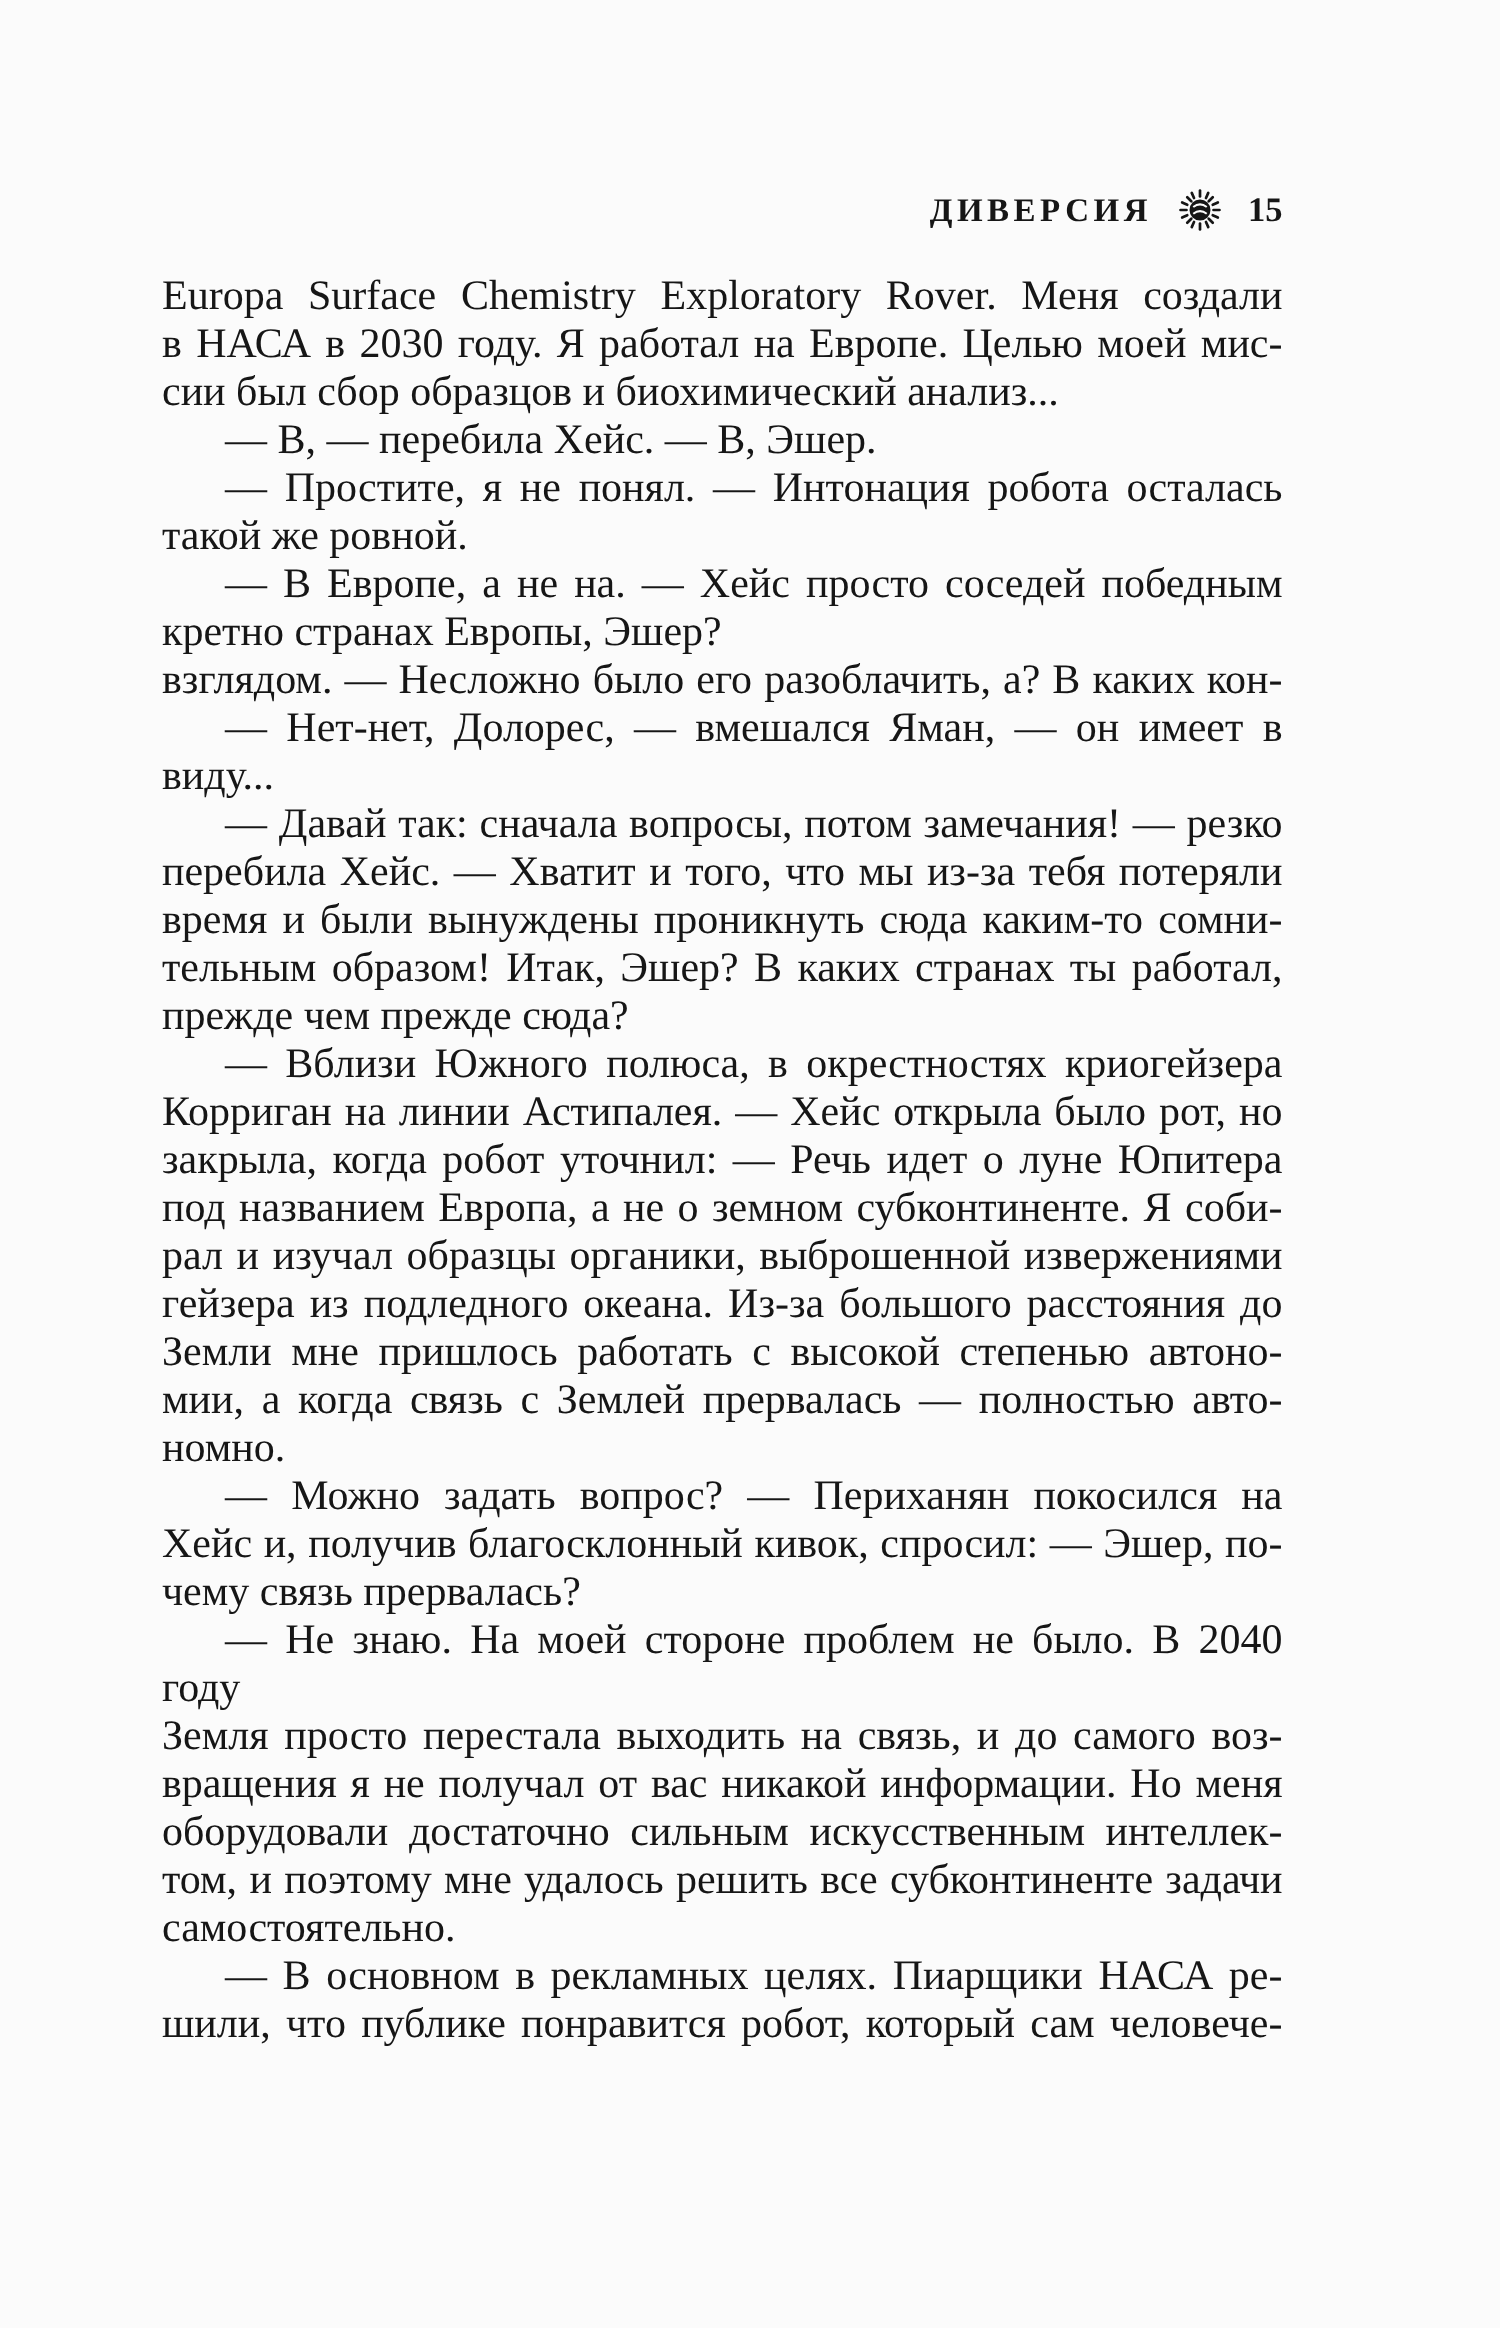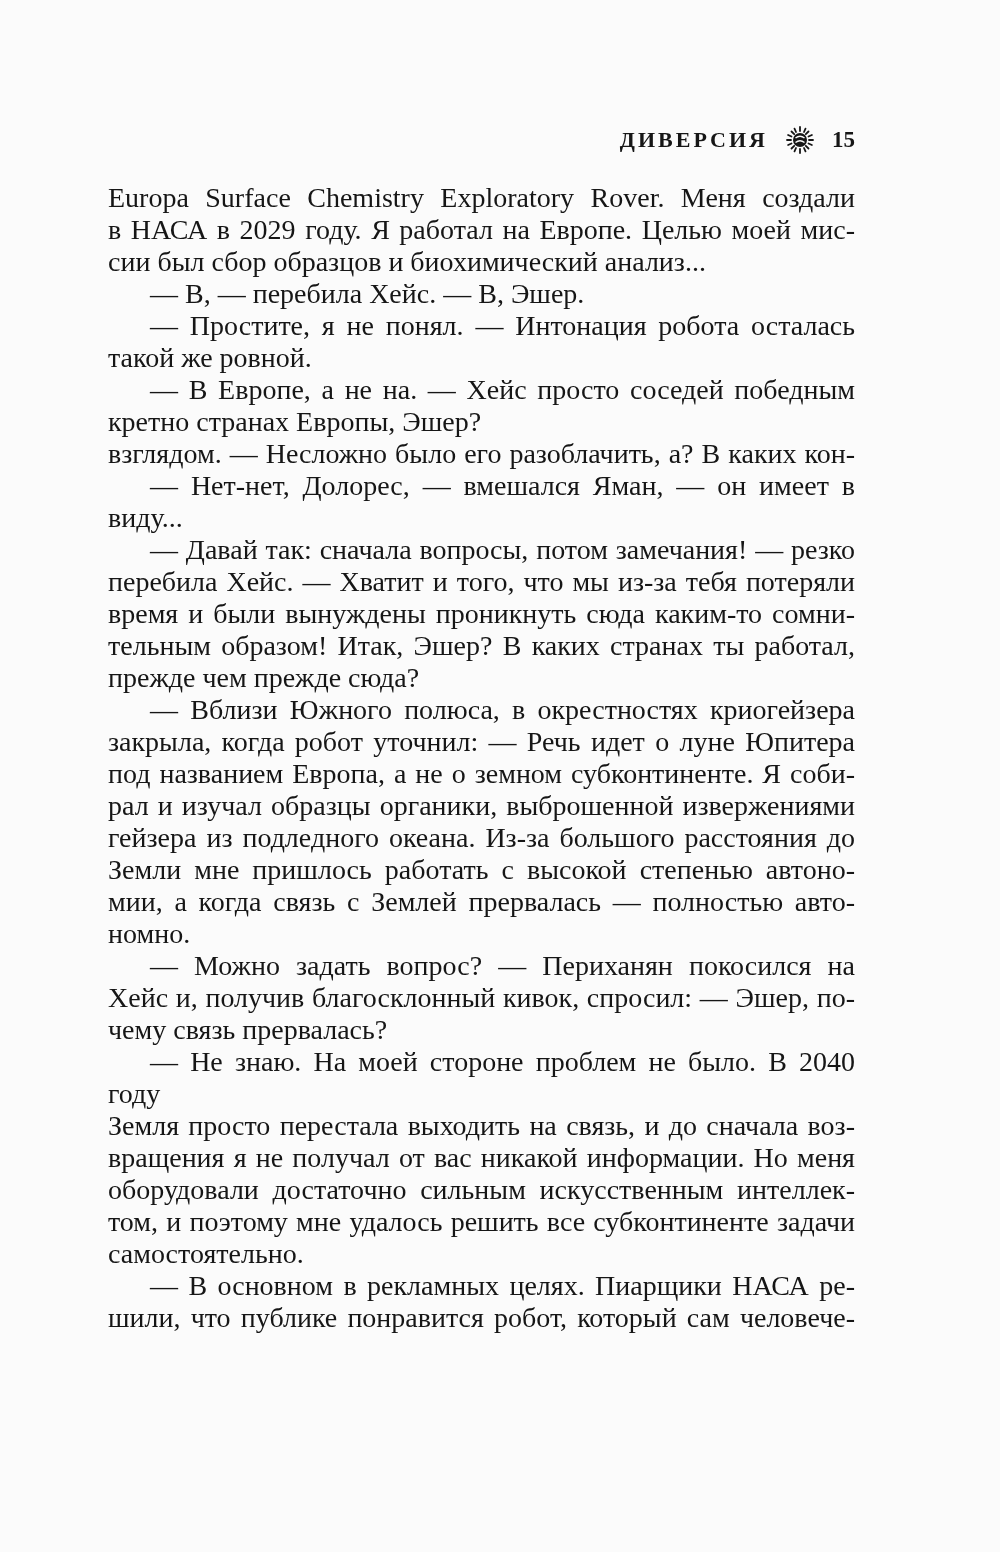--- a/index.html
+++ b/index.html
@@ -87,21 +87,21 @@
         <path d="M13.5 13 Q18 9.5 22.5 13" stroke="#fbfbfb" stroke-width="1.4" fill="none"></path>
         <path d="M13.5 17.5 Q18 14 22.5 17.5" stroke="#fbfbfb" stroke-width="1.4" fill="none"></path>
       </svg>
     </span>
     <span class="page-number">15</span>
   </div>
 
   <div class="text-block">
       <div class="para">
         <div class="line">Europa Surface Chemistry Exploratory Rover. Меня создали</div>
-        <div class="line">в НАСА в 2029 году. Я работал на Европе. Целью моей мис-</div>
+        <div class="line">в НАСА в 2030 году. Я работал на Европе. Целью моей мис-</div>
         <div class="line para-end">сии был сбор образцов и биохимический анализ...</div>
       </div>
       <div class="para">
         <div class="line indent para-end">— В, — перебила Хейс. — В, Эшер.</div>
       </div>
       <div class="para">
         <div class="line indent">— Простите, я не понял. — Интонация робота осталась</div>
         <div class="line para-end">такой же ровной.</div>
       </div>
       <div class="para">
@@ -115,36 +115,37 @@
       </div>
       <div class="para">
         <div class="line indent">— Давай так: сначала вопросы, потом замечания! — резко</div>
         <div class="line">перебила Хейс. — Хватит и того, что мы из-за тебя потеряли</div>
         <div class="line">время и были вынуждены проникнуть сюда каким-то сомни-</div>
         <div class="line">тельным образом! Итак, Эшер? В каких странах ты работал,</div>
         <div class="line para-end">прежде чем прежде сюда?</div>
       </div>
       <div class="para">
         <div class="line indent">— Вблизи Южного полюса, в окрестностях криогейзера</div>
+        <div class="line">Корриган на линии Астипалея. — Хейс открыла было рот, но</div>
         <div class="line">закрыла, когда робот уточнил: — Речь идет о луне Юпитера</div>
         <div class="line">под названием Европа, а не о земном субконтиненте. Я соби-</div>
         <div class="line">рал и изучал образцы органики, выброшенной извержениями</div>
         <div class="line">гейзера из подледного океана. Из-за большого расстояния до</div>
         <div class="line">Земли мне пришлось работать с высокой степенью автоно-</div>
         <div class="line">мии, а когда связь с Землей прервалась — полностью авто-</div>
         <div class="line para-end">номно.</div>
       </div>
       <div class="para">
         <div class="line indent">— Можно задать вопрос? — Периханян покосился на</div>
         <div class="line">Хейс и, получив благосклонный кивок, спросил: — Эшер, по-</div>
         <div class="line para-end">чему связь прервалась?</div>
       </div>
       <div class="para">
         <div class="line indent">— Не знаю. На моей стороне проблем не было. В 2040 году</div>
-        <div class="line">Земля просто перестала выходить на связь, и до сначала воз-</div>
+        <div class="line">Земля просто перестала выходить на связь, и до самого воз-</div>
         <div class="line">вращения я не получал от вас никакой информации. Но меня</div>
         <div class="line">оборудовали достаточно сильным искусственным интеллек-</div>
         <div class="line">том, и поэтому мне удалось решить все субконтиненте задачи</div>
         <div class="line para-end">самостоятельно.</div>
       </div>
       <div class="para">
         <div class="line indent">— В основном в рекламных целях. Пиарщики НАСА ре-</div>
         <div class="line">шили, что публике понравится робот, который сам человече-</div>
       </div>
     </div>

